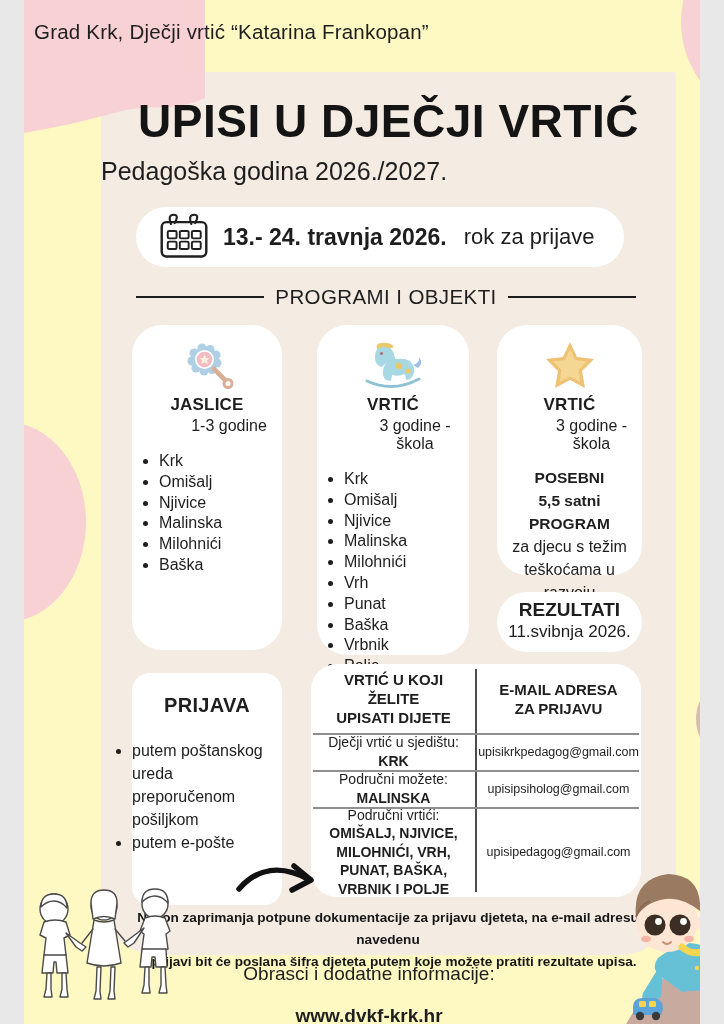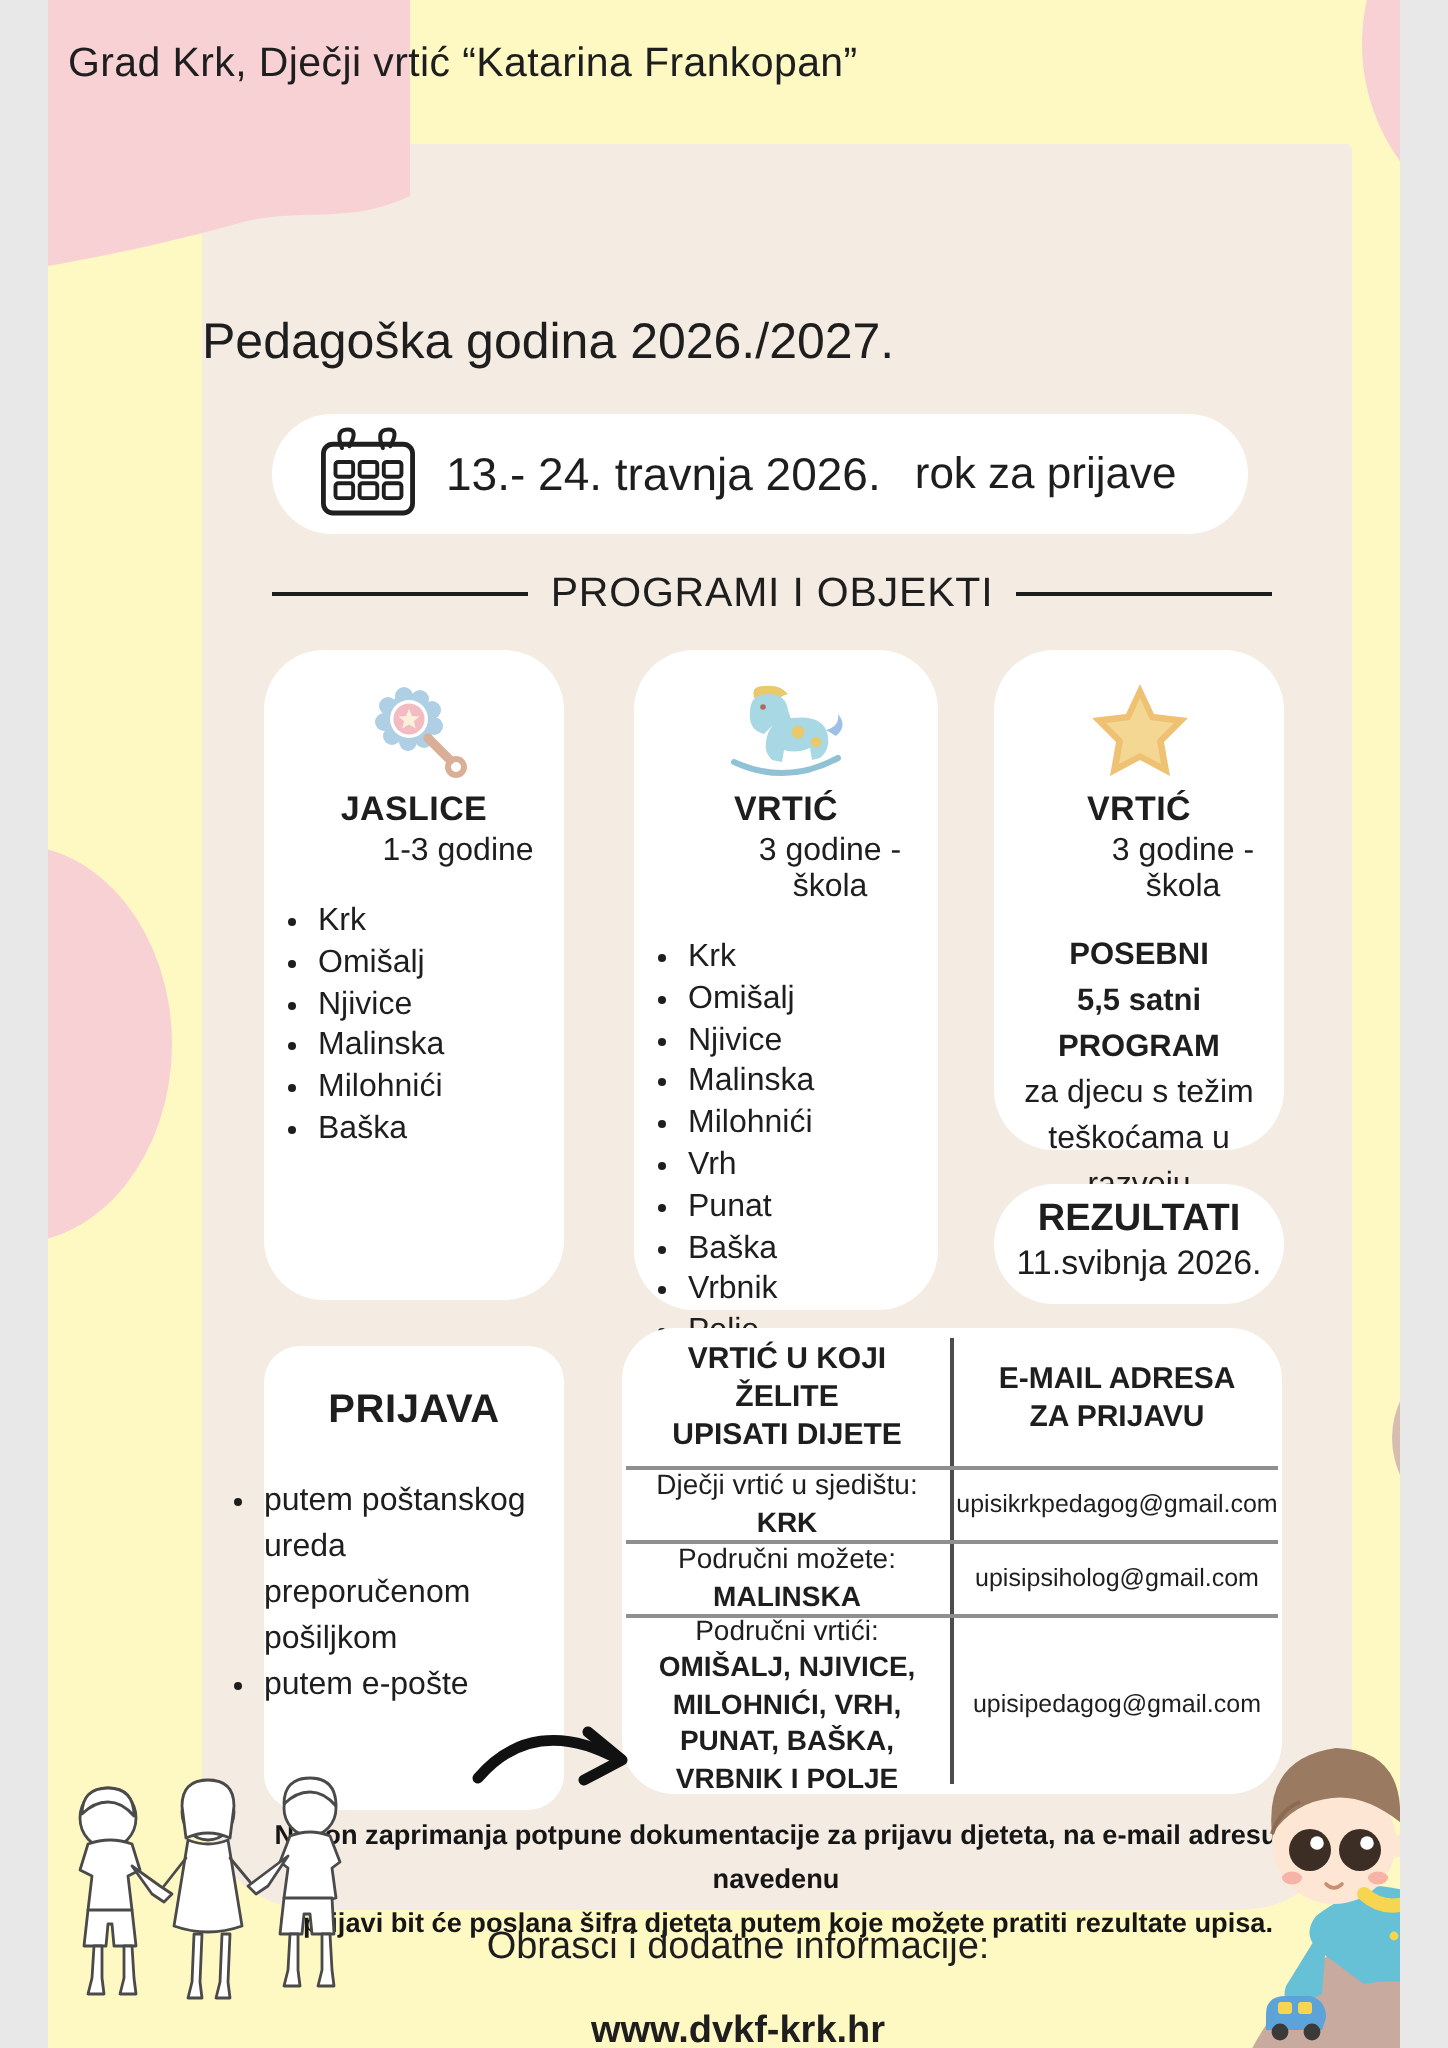--- a/index.html
+++ b/index.html
@@ -27,21 +27,21 @@
   .subtitle {
     position:absolute; left:77px; top:157px; width:575px; z-index:3;
     text-align:left; font-size:25px;
   }
   .date-pill {
     position:absolute; left:112px; top:207px; width:488px; height:60px; z-index:3;
     background:#fff; border-radius:32px; display:flex; align-items:center;
     padding-left:22px;
   }
   .date-pill .cal { flex:0 0 auto; }
-  .date-bold { font-size:23px; font-weight:normal; margin-left:13px; white-space:nowrap; }
+  .date-bold { font-size:23px; font-weight:bold; margin-left:13px; white-space:nowrap; }
   .date-label { font-size:22px; margin-left:17px; white-space:nowrap; }
   .section-divider {
     position:absolute; left:112px; top:285px; width:500px; z-index:3;
     display:flex; align-items:center; gap:11px;
   }
   .section-divider .line { flex:1; height:2.4px; background:#1d1d1d; }
   .section-divider .txt { font-size:20.5px; letter-spacing:0.4px; white-space:nowrap; }
   .card {
     position:absolute; top:325px; background:#fff; border-radius:30px; z-index:3;
     text-align:center; padding-top:15px;
@@ -113,20 +113,21 @@
   </svg>
 
   <div class="panel"></div>
 
   <svg class="topleft-blob" width="200" height="140" viewBox="0 0 200 140">
     <path d="M0,0 H181 V98 C150,113 124,103 94,112 C58,122 28,128 0,133 Z" fill="#f8d1d4"></path>
   </svg>
 
   <div class="header-line">Grad Krk, Dječji vrtić “Katarina Frankopan”</div>
 
+  <div class="main-title">UPISI U DJEČJI VRTIĆ</div>
   <div class="subtitle">Pedagoška godina 2026./2027.</div>
 
   <div class="date-pill">
     <svg class="cal" width="52" height="50" viewBox="0 0 56 52">
       <rect x="4" y="10" width="48" height="37" rx="5" fill="#ffffff" stroke="#1f1f1f" stroke-width="2.6"></rect>
       <path d="M14,12 Q10,2 17,2 Q23,2 18,11" fill="none" stroke="#1f1f1f" stroke-width="2.2" stroke-linecap="round"></path>
       <path d="M36,12 Q32,2 39,2 Q45,2 40,11" fill="none" stroke="#1f1f1f" stroke-width="2.2" stroke-linecap="round"></path>
       <rect x="10.5" y="19.5" width="9.5" height="8" rx="1.5" fill="none" stroke="#1f1f1f" stroke-width="2.1"></rect>
       <rect x="23.5" y="19.5" width="9.5" height="8" rx="1.5" fill="none" stroke="#1f1f1f" stroke-width="2.1"></rect>
       <rect x="36.5" y="19.5" width="9.5" height="8" rx="1.5" fill="none" stroke="#1f1f1f" stroke-width="2.1"></rect>

